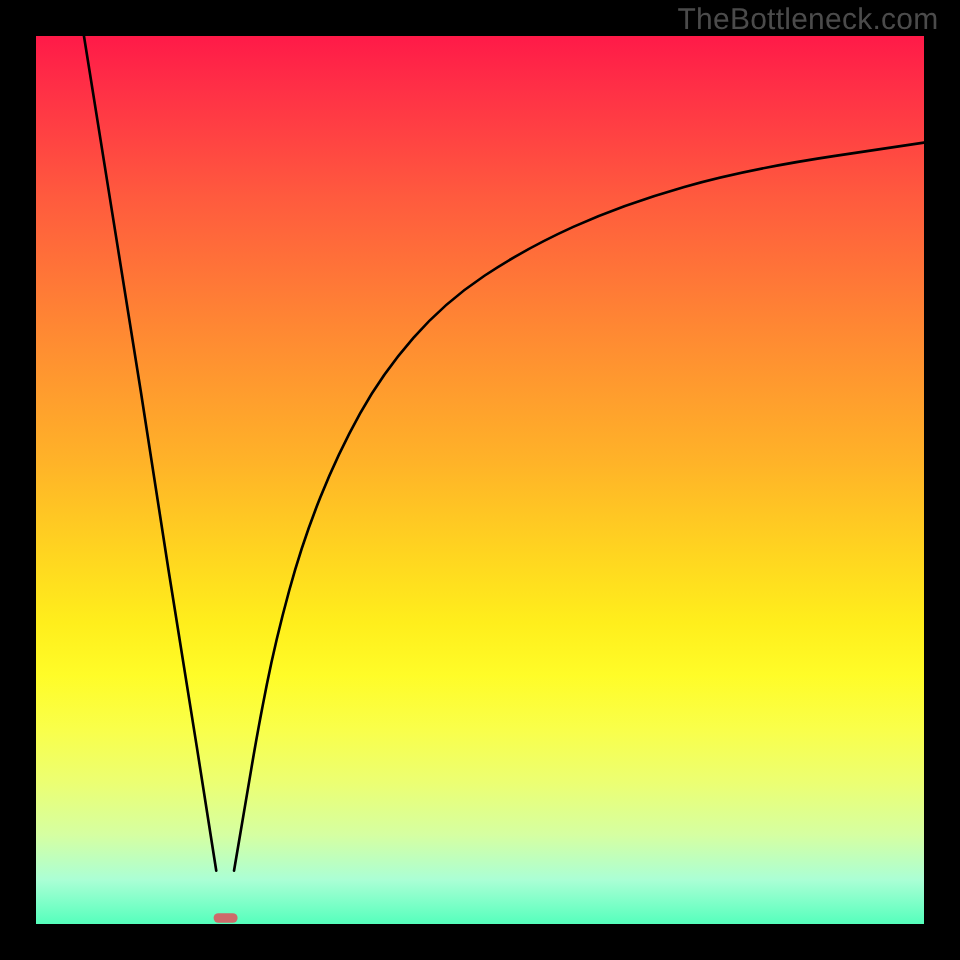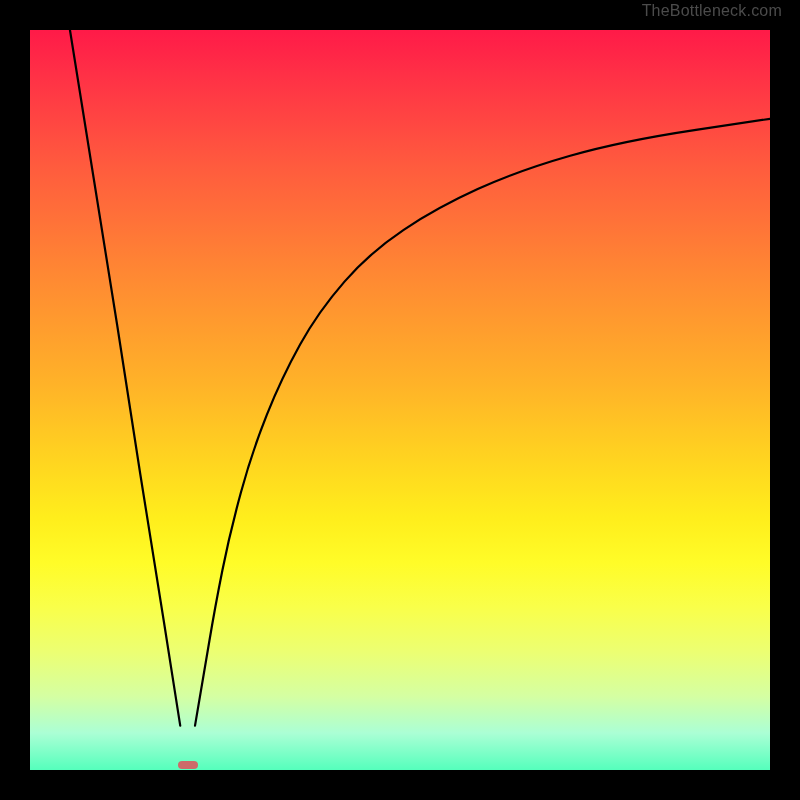--- a/index.html
+++ b/index.html
@@ -15,21 +15,21 @@
     width: 800px;
     height: 800px;
     background: #000;
     box-sizing: border-box;
   }
   .watermark {
     position: absolute;
     top: 2px;
     right: 18px;
     font-family: Arial, Helvetica, sans-serif;
-    font-size: 16px;
+    font-size: 25px;
     color: #4b4b4b;
     font-weight: 500;
     letter-spacing: 0.2px;
     z-index: 30;
   }
   .plot {
     position: absolute;
     left: 30px;
     top: 30px;
     width: 740px;

